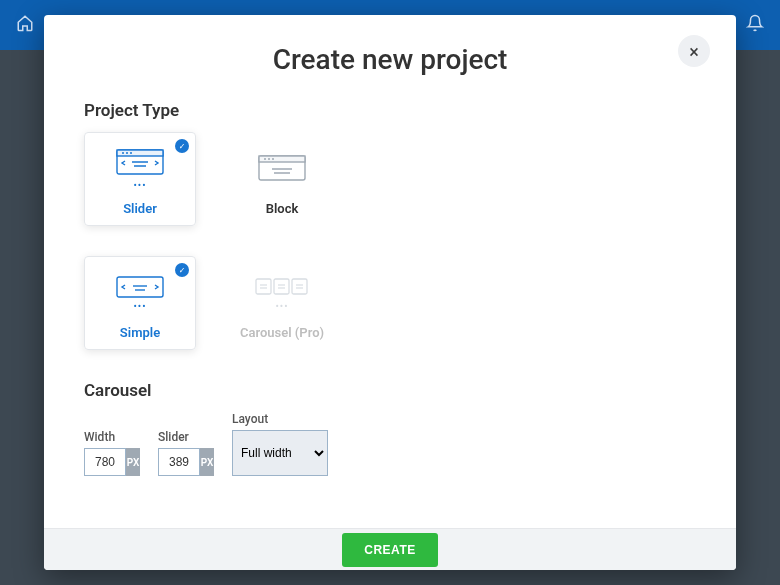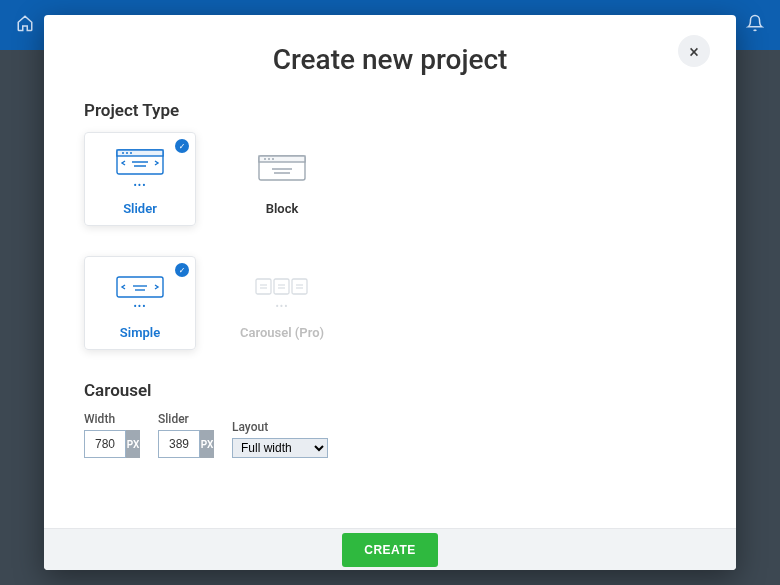--- a/index.html
+++ b/index.html
@@ -158,21 +158,21 @@
       background: #9fa9b3;
       color: #fff;
       font-size: 10px;
       display: flex;
       align-items: center;
       justify-content: center;
       font-weight: 600;
     }
     .layout-select {
       width: 96px;
-      height: 20px;
+      height: 46px;
       border: 1px solid #9cb3c9;
       font-size: 12px;
       background: #e9edf2;
       padding: 0 4px;
       outline: none;
     }
     .modal-footer {
       height: 42px;
       background: #f1f3f5;
       border-top: 1px solid #e5e7ea;

